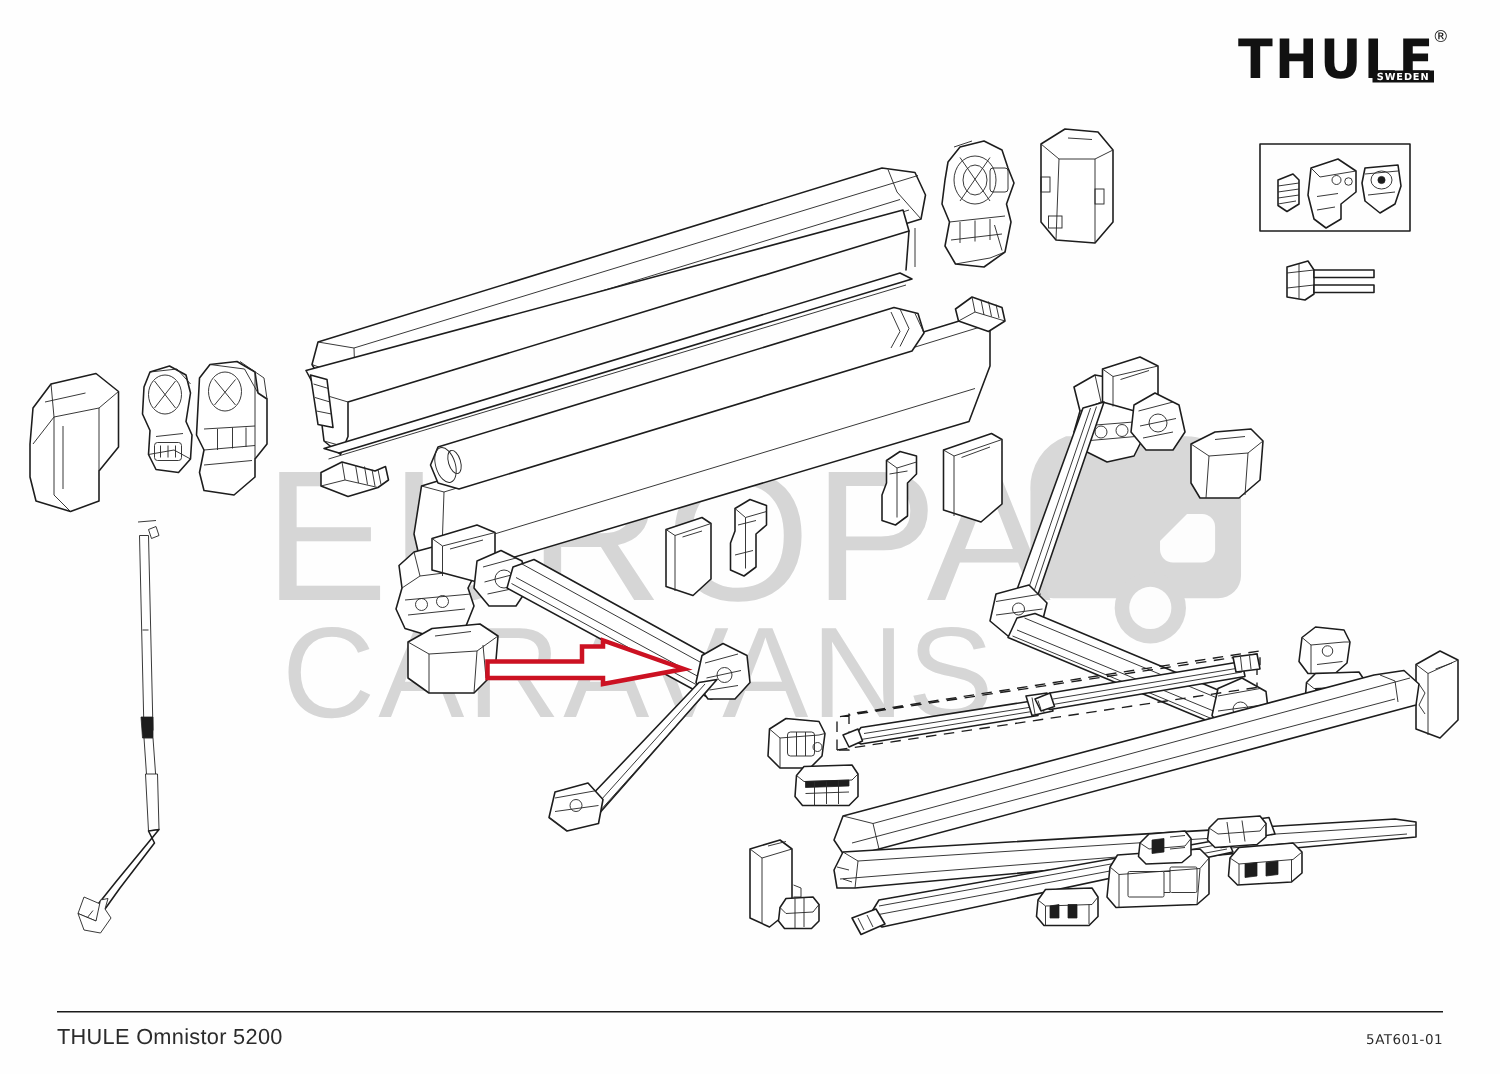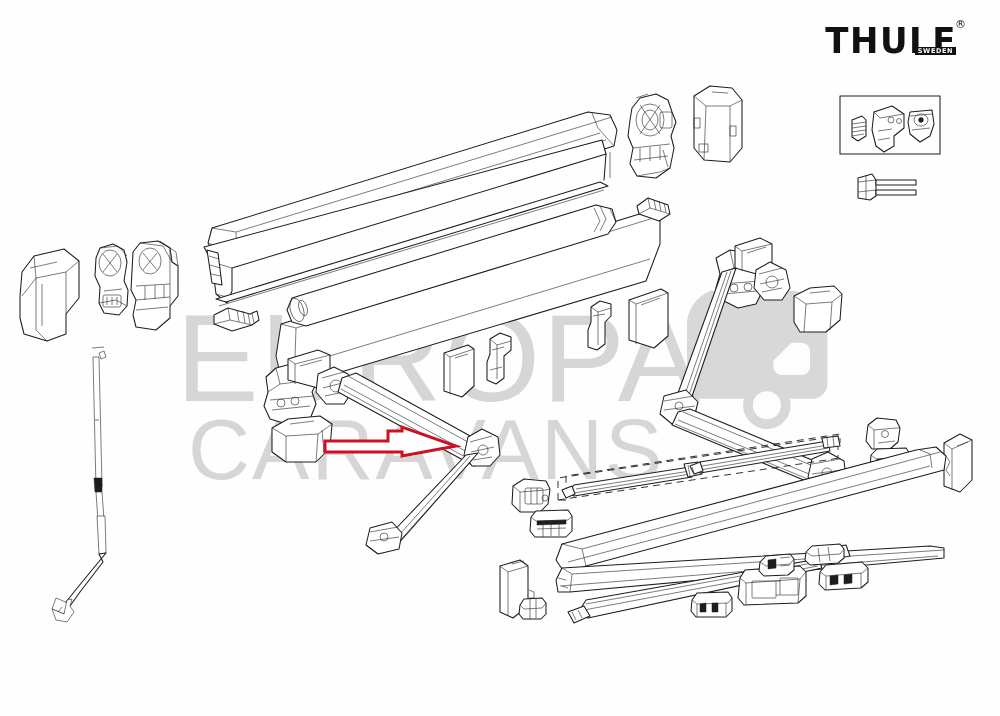--- a/index.html
+++ b/index.html
@@ -601,14 +601,21 @@
   </svg>
 
   <div id="brand">
     <div class="logo-wrap">
       <span class="wordmark">THULE</span>
       <span class="reg">®</span>
       <span class="sweden">SWEDEN</span>
     </div>
   </div>
 
+  <div id="footer">
+    <div class="rule"></div>
+    <div class="row">
+      <div class="doc-title">THULE Omnistor 5200</div>
+      <div class="doc-code">5AT601-01</div>
+    </div>
+  </div>
 
 </div>
 
 </body></html>

